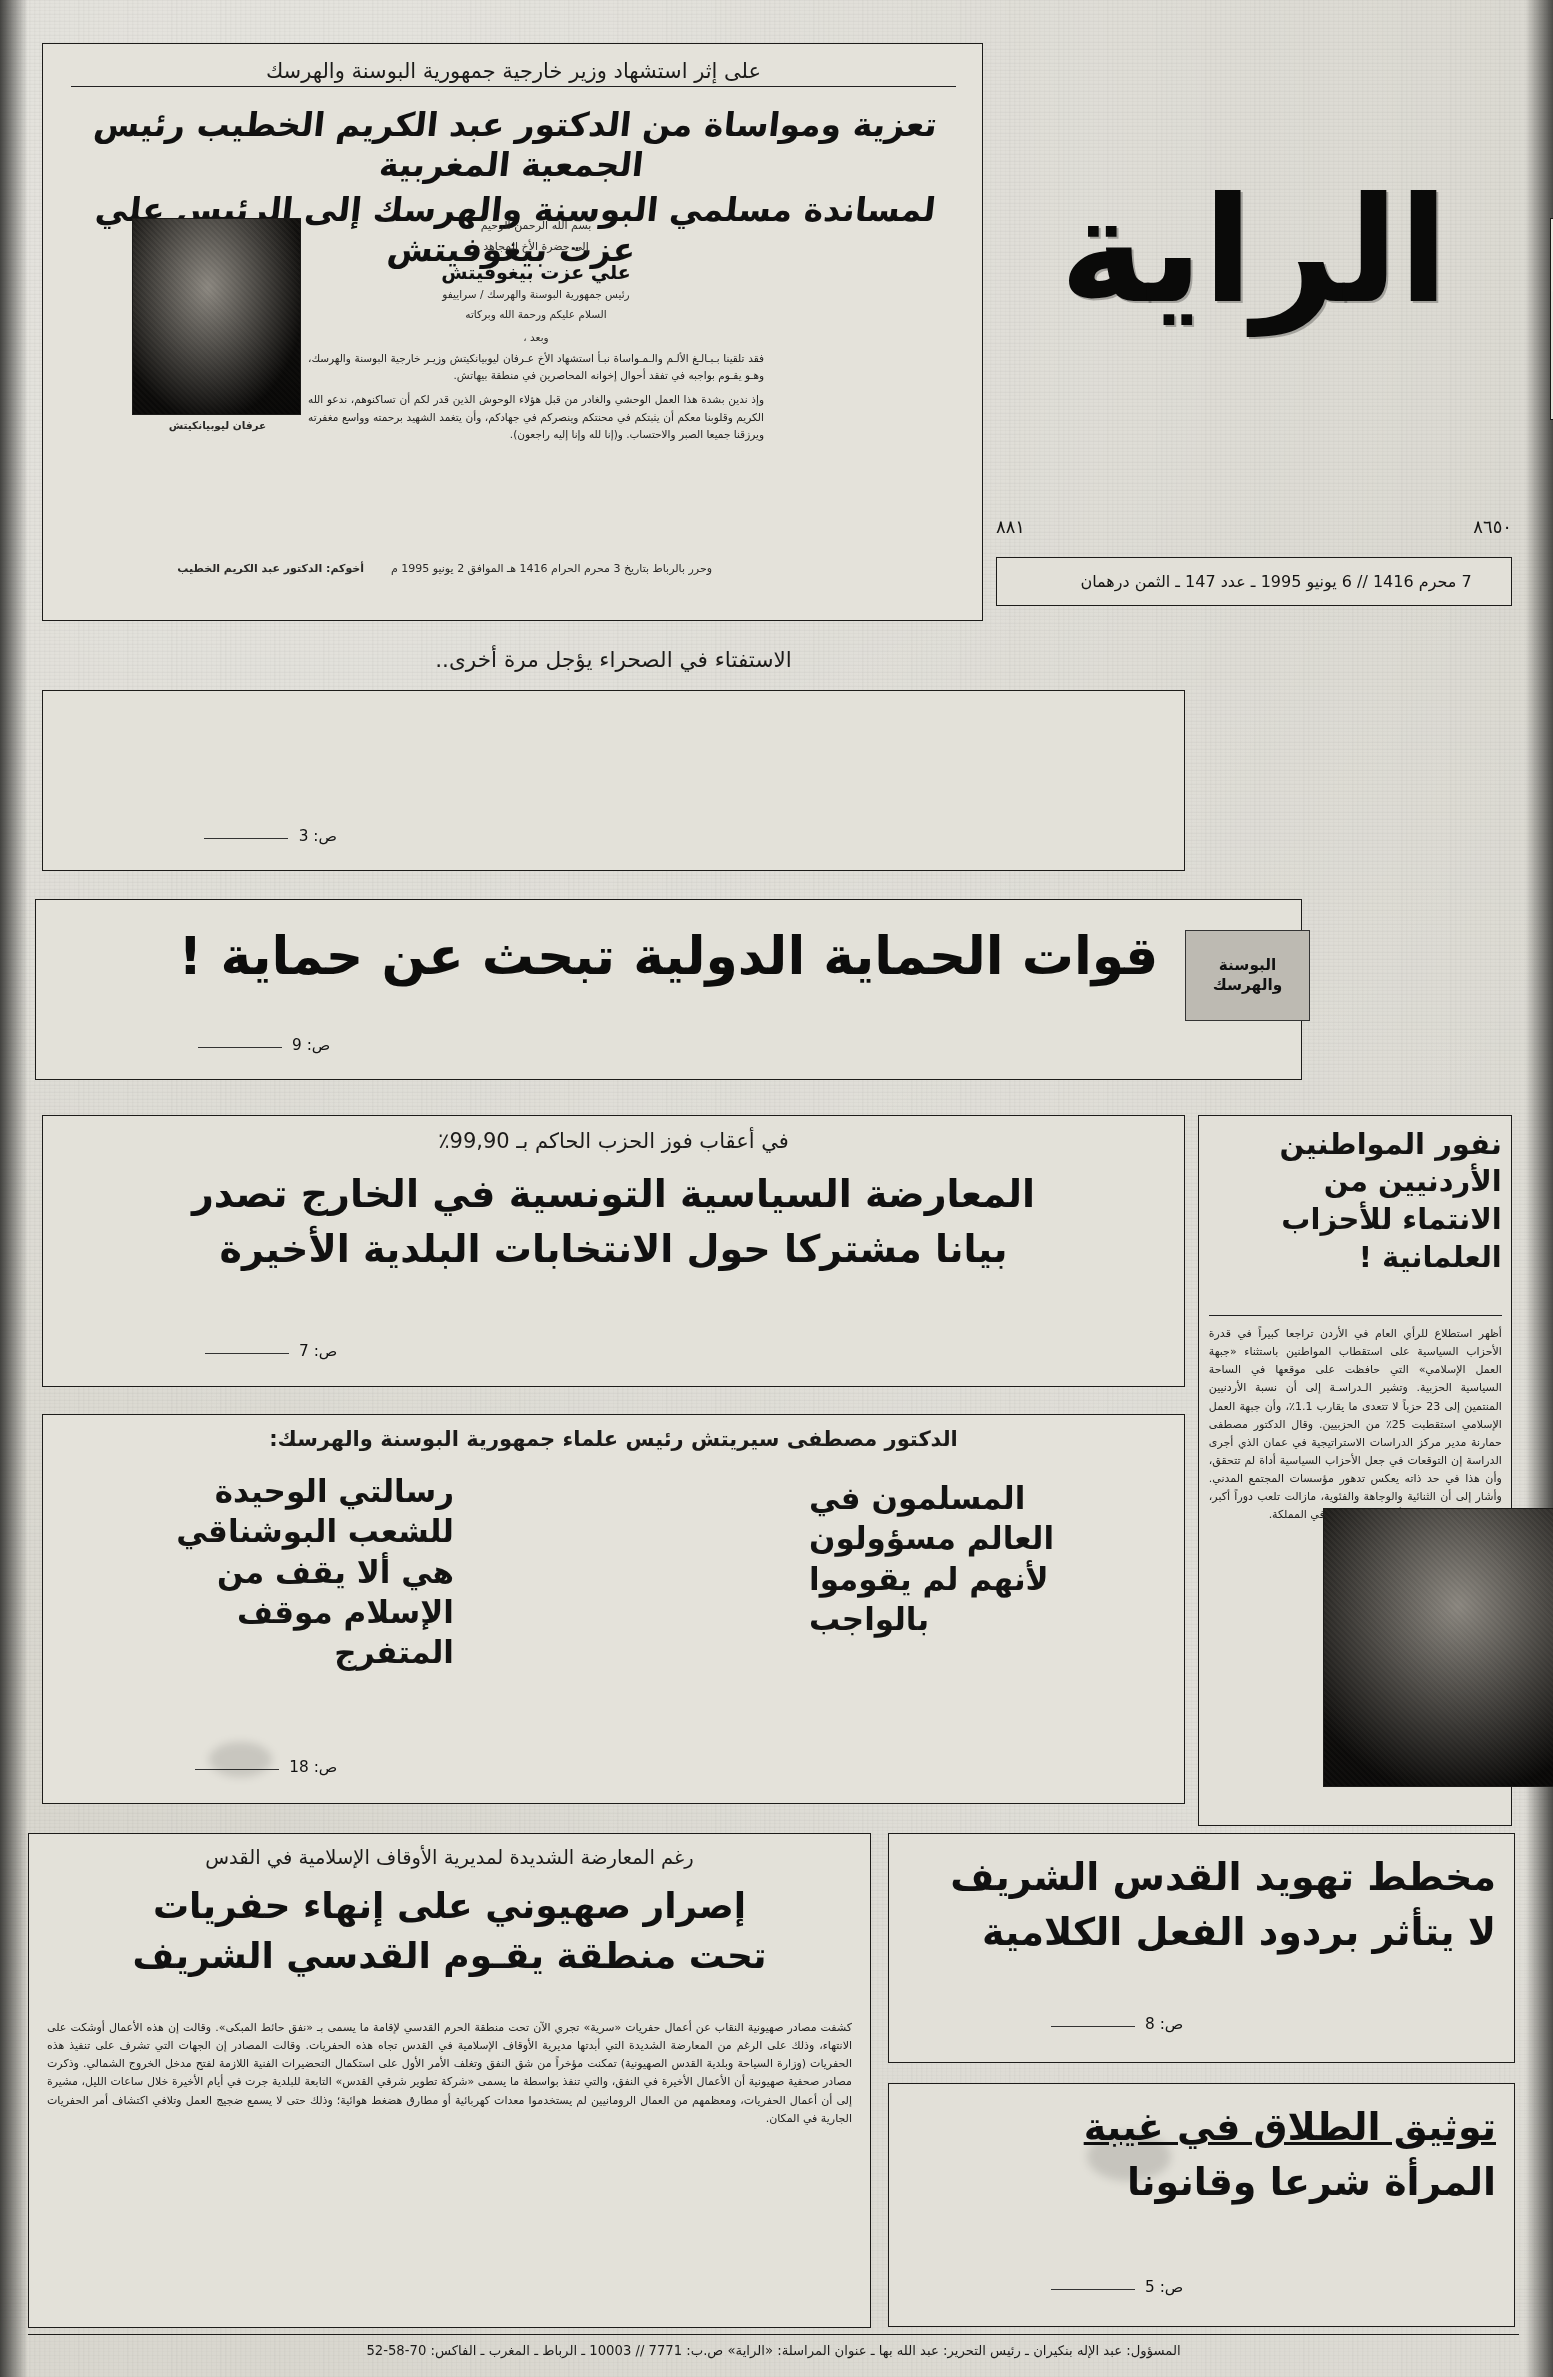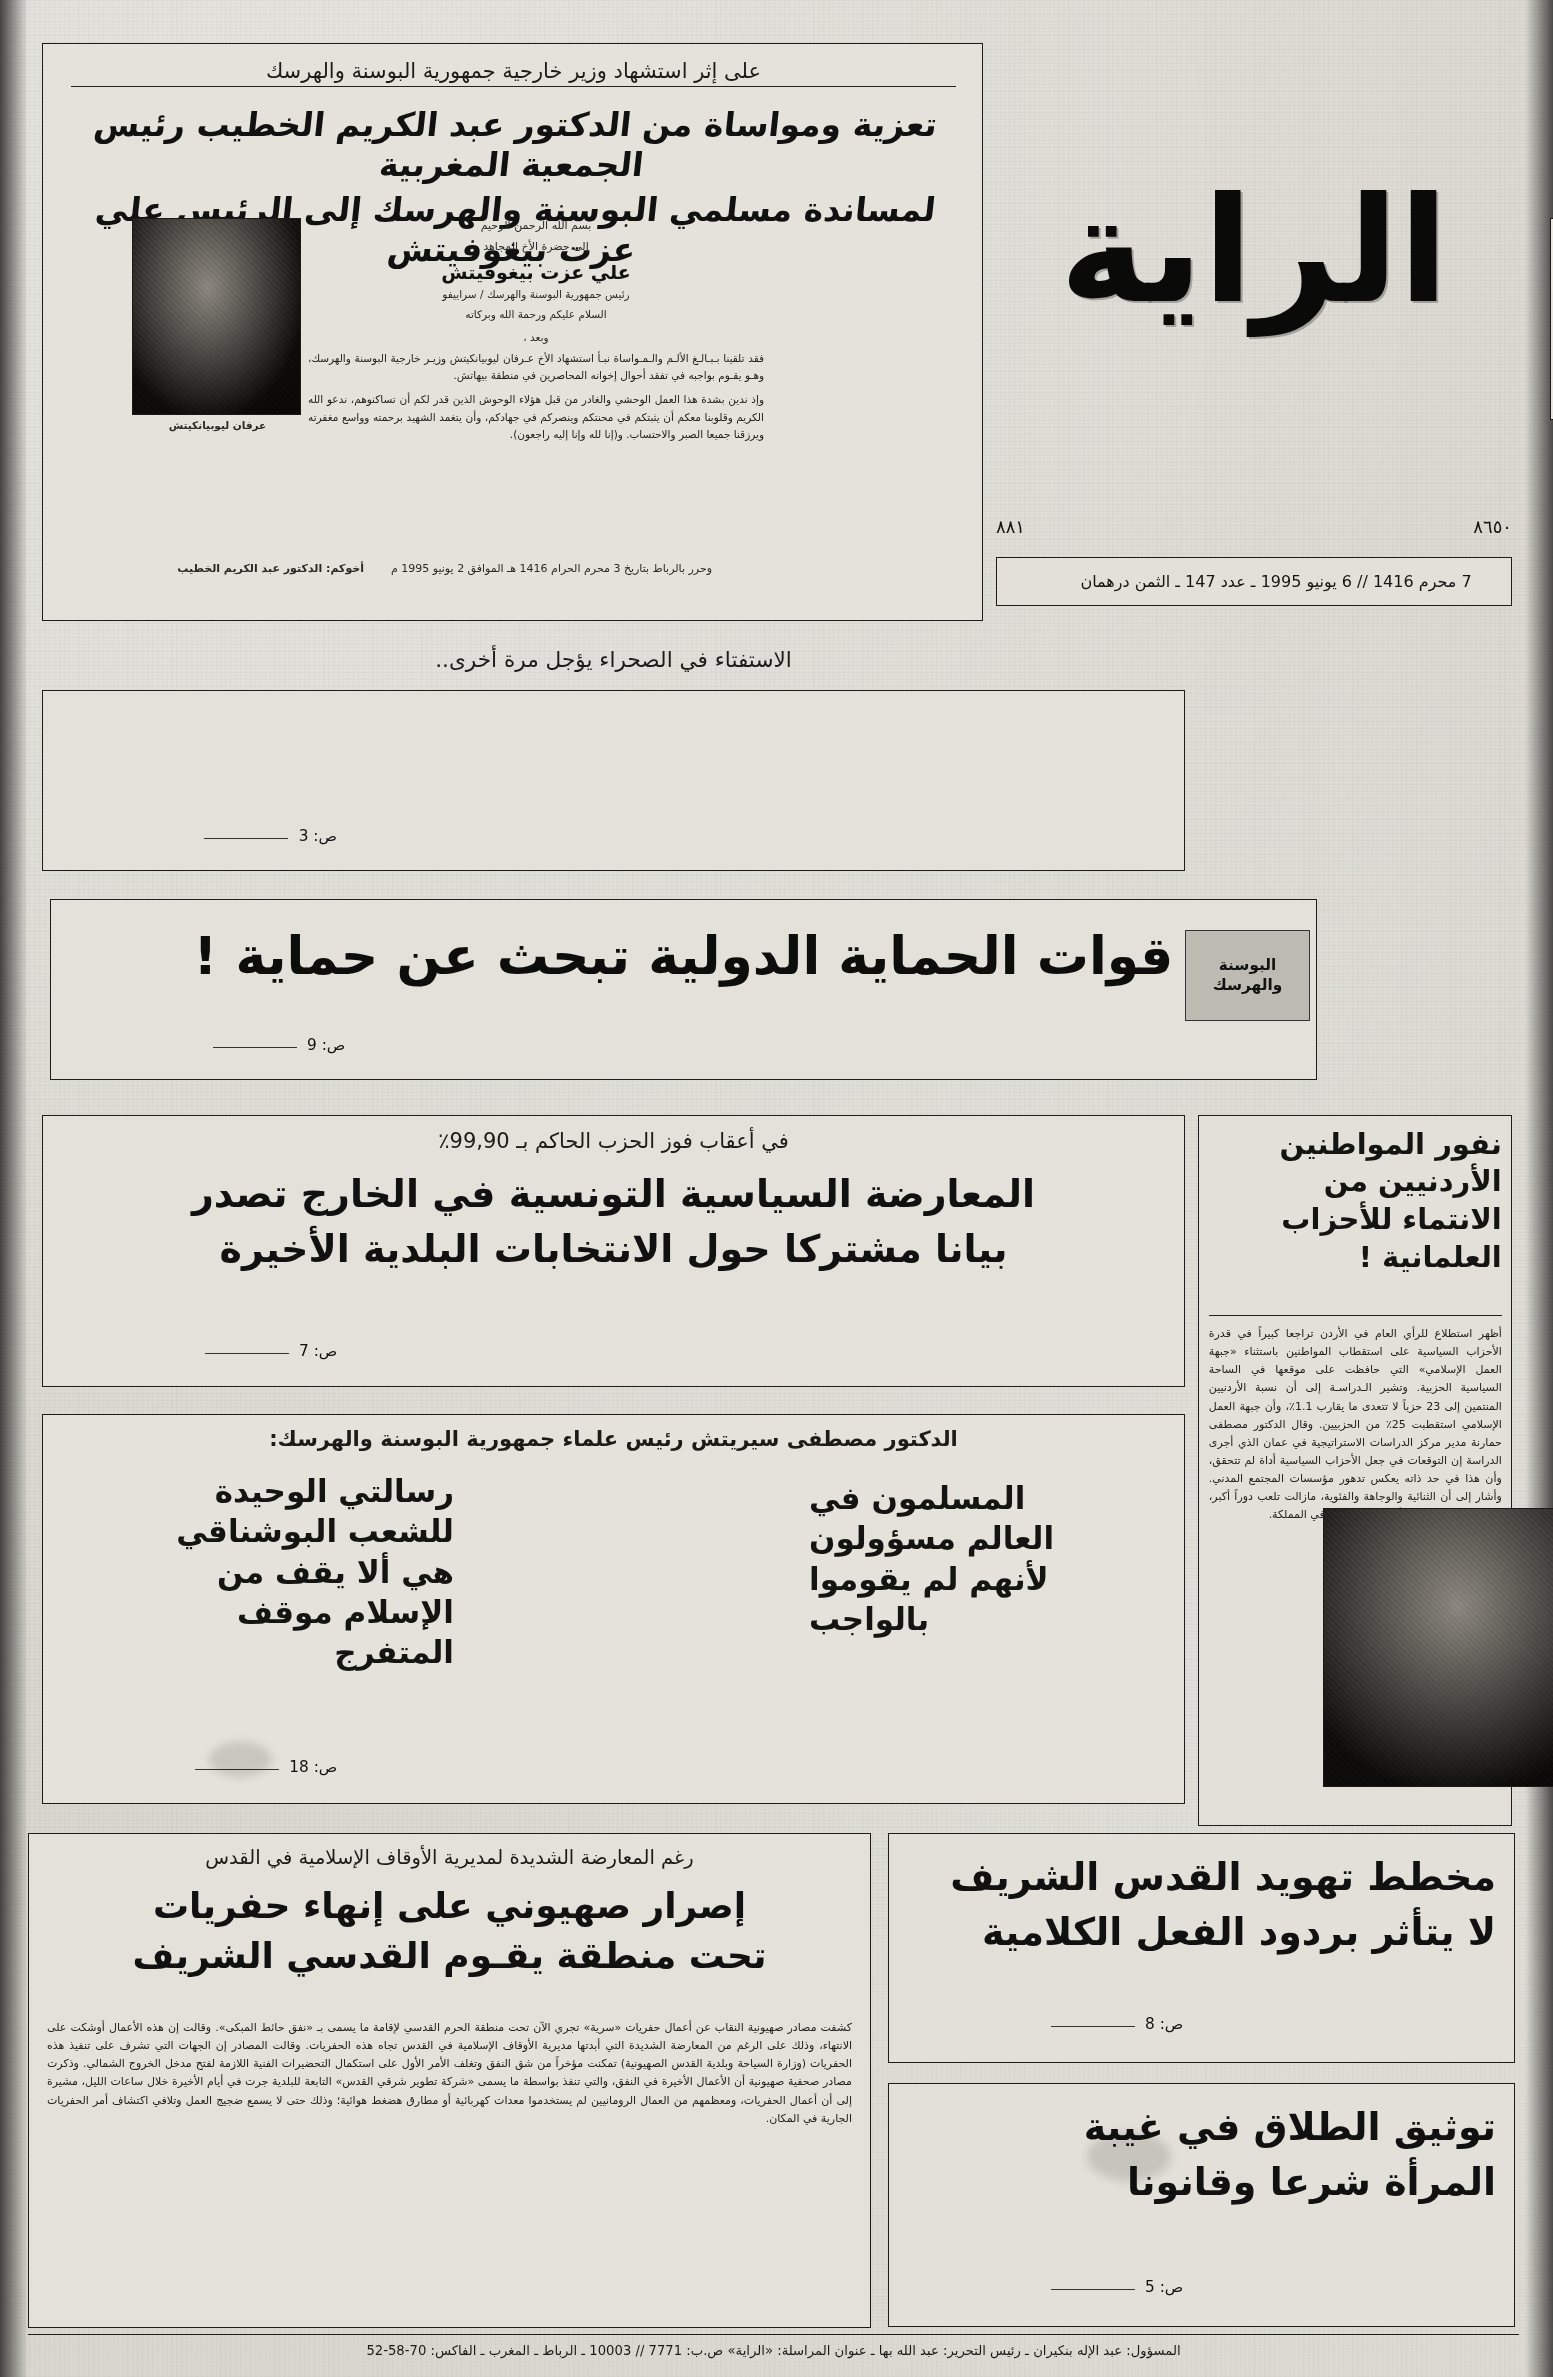--- a/index.html
+++ b/index.html
@@ -149,21 +149,21 @@
     <div class="kicker" style="font-size:21.6px;text-align:center;width:100%;">الاستفتاء في الصحراء يؤجل مرة أخرى..</div>
   </div>
 
   <div class="blk bd" style="left:42px;top:690px;width:1143px;height:181px;background:#e3e1d9;">
     <div class="blk" style="left:15px;top:136px;width:279px;">
       <span class="sec-num">ص: 3</span>
       <span class="num-rule"></span>
     </div>
   </div>
 
-  <div class="blk bd" style="left:50px;top:899px;width:1267px;height:181px;background:#e3e1d9;">
+  <div class="blk bd" style="left:35px;top:899px;width:1267px;height:181px;background:#e3e1d9;">
     <div class="hugehl ctr" style="width:100%;margin-top:28px;font-size:52px;">قوات الحماية الدولية تبحث عن حماية !</div>
     <div class="blk" style="left:15.3px;top:136px;width:279px;">
       <span class="sec-num">ص: 9</span>
       <span class="num-rule"></span>
     </div>
   </div>
 
   <div class="blk flagbox" style="left:1185px;top:930px;width:125px;height:91px;">
     <span>البوسنة</span>
     <span>والهرسك</span>
@@ -226,21 +226,21 @@
   <div class="blk bd" style="left:888px;top:1833px;width:627px;height:230px;background:#e2e0d8;">
     <div class="bighl" style="text-align:right;font-size:38px;margin:21px 18px 0 0;">مخطط تهويد القدس الشريف</div>
     <div class="bighl" style="text-align:right;font-size:38px;margin:9.8px 18px 0 0;">لا يتأثر بردود الفعل الكلامية</div>
     <div class="blk" style="left:15.3px;top:181px;width:279px;">
       <span class="sec-num">ص: 8</span>
       <span class="num-rule"></span>
     </div>
   </div>
 
   <div class="blk bd" style="left:888px;top:2083px;width:627px;height:244px;background:#e2e0d8;">
-    <div class="bighl" style="text-align:right;font-size:38px;margin:21px 18px 0 0;">توثيق الطلاق في غيبة</div>
+    <div class="bighl" style="text-align:right;font-size:38px;margin:21px 18px 0 0;text-decoration:underline;">توثيق الطلاق في غيبة</div>
     <div class="bighl" style="text-align:right;font-size:38px;margin:9.8px 18px 0 0;">المرأة شرعا وقانونا</div>
     <div class="blk" style="left:15.3px;top:194px;width:279px;">
       <span class="sec-num">ص: 5</span>
       <span class="num-rule"></span>
     </div>
   </div>
 
   <div class="blk" style="left:28px;top:2334px;width:1491px;height:32px;border-top:1.4px solid #1d1c1a;display:flex;align-items:center;justify-content:center;">
     <div class="footer-line ctr" style="font-size:13.2px;">المسؤول: عبد الإله بنكيران ـ رئيس التحرير: عبد الله بها ـ عنوان المراسلة: «الراية» ص.ب: 7771 // 10003 ـ الرباط ـ المغرب ـ الفاكس: 70-58-52</div>
   </div>

